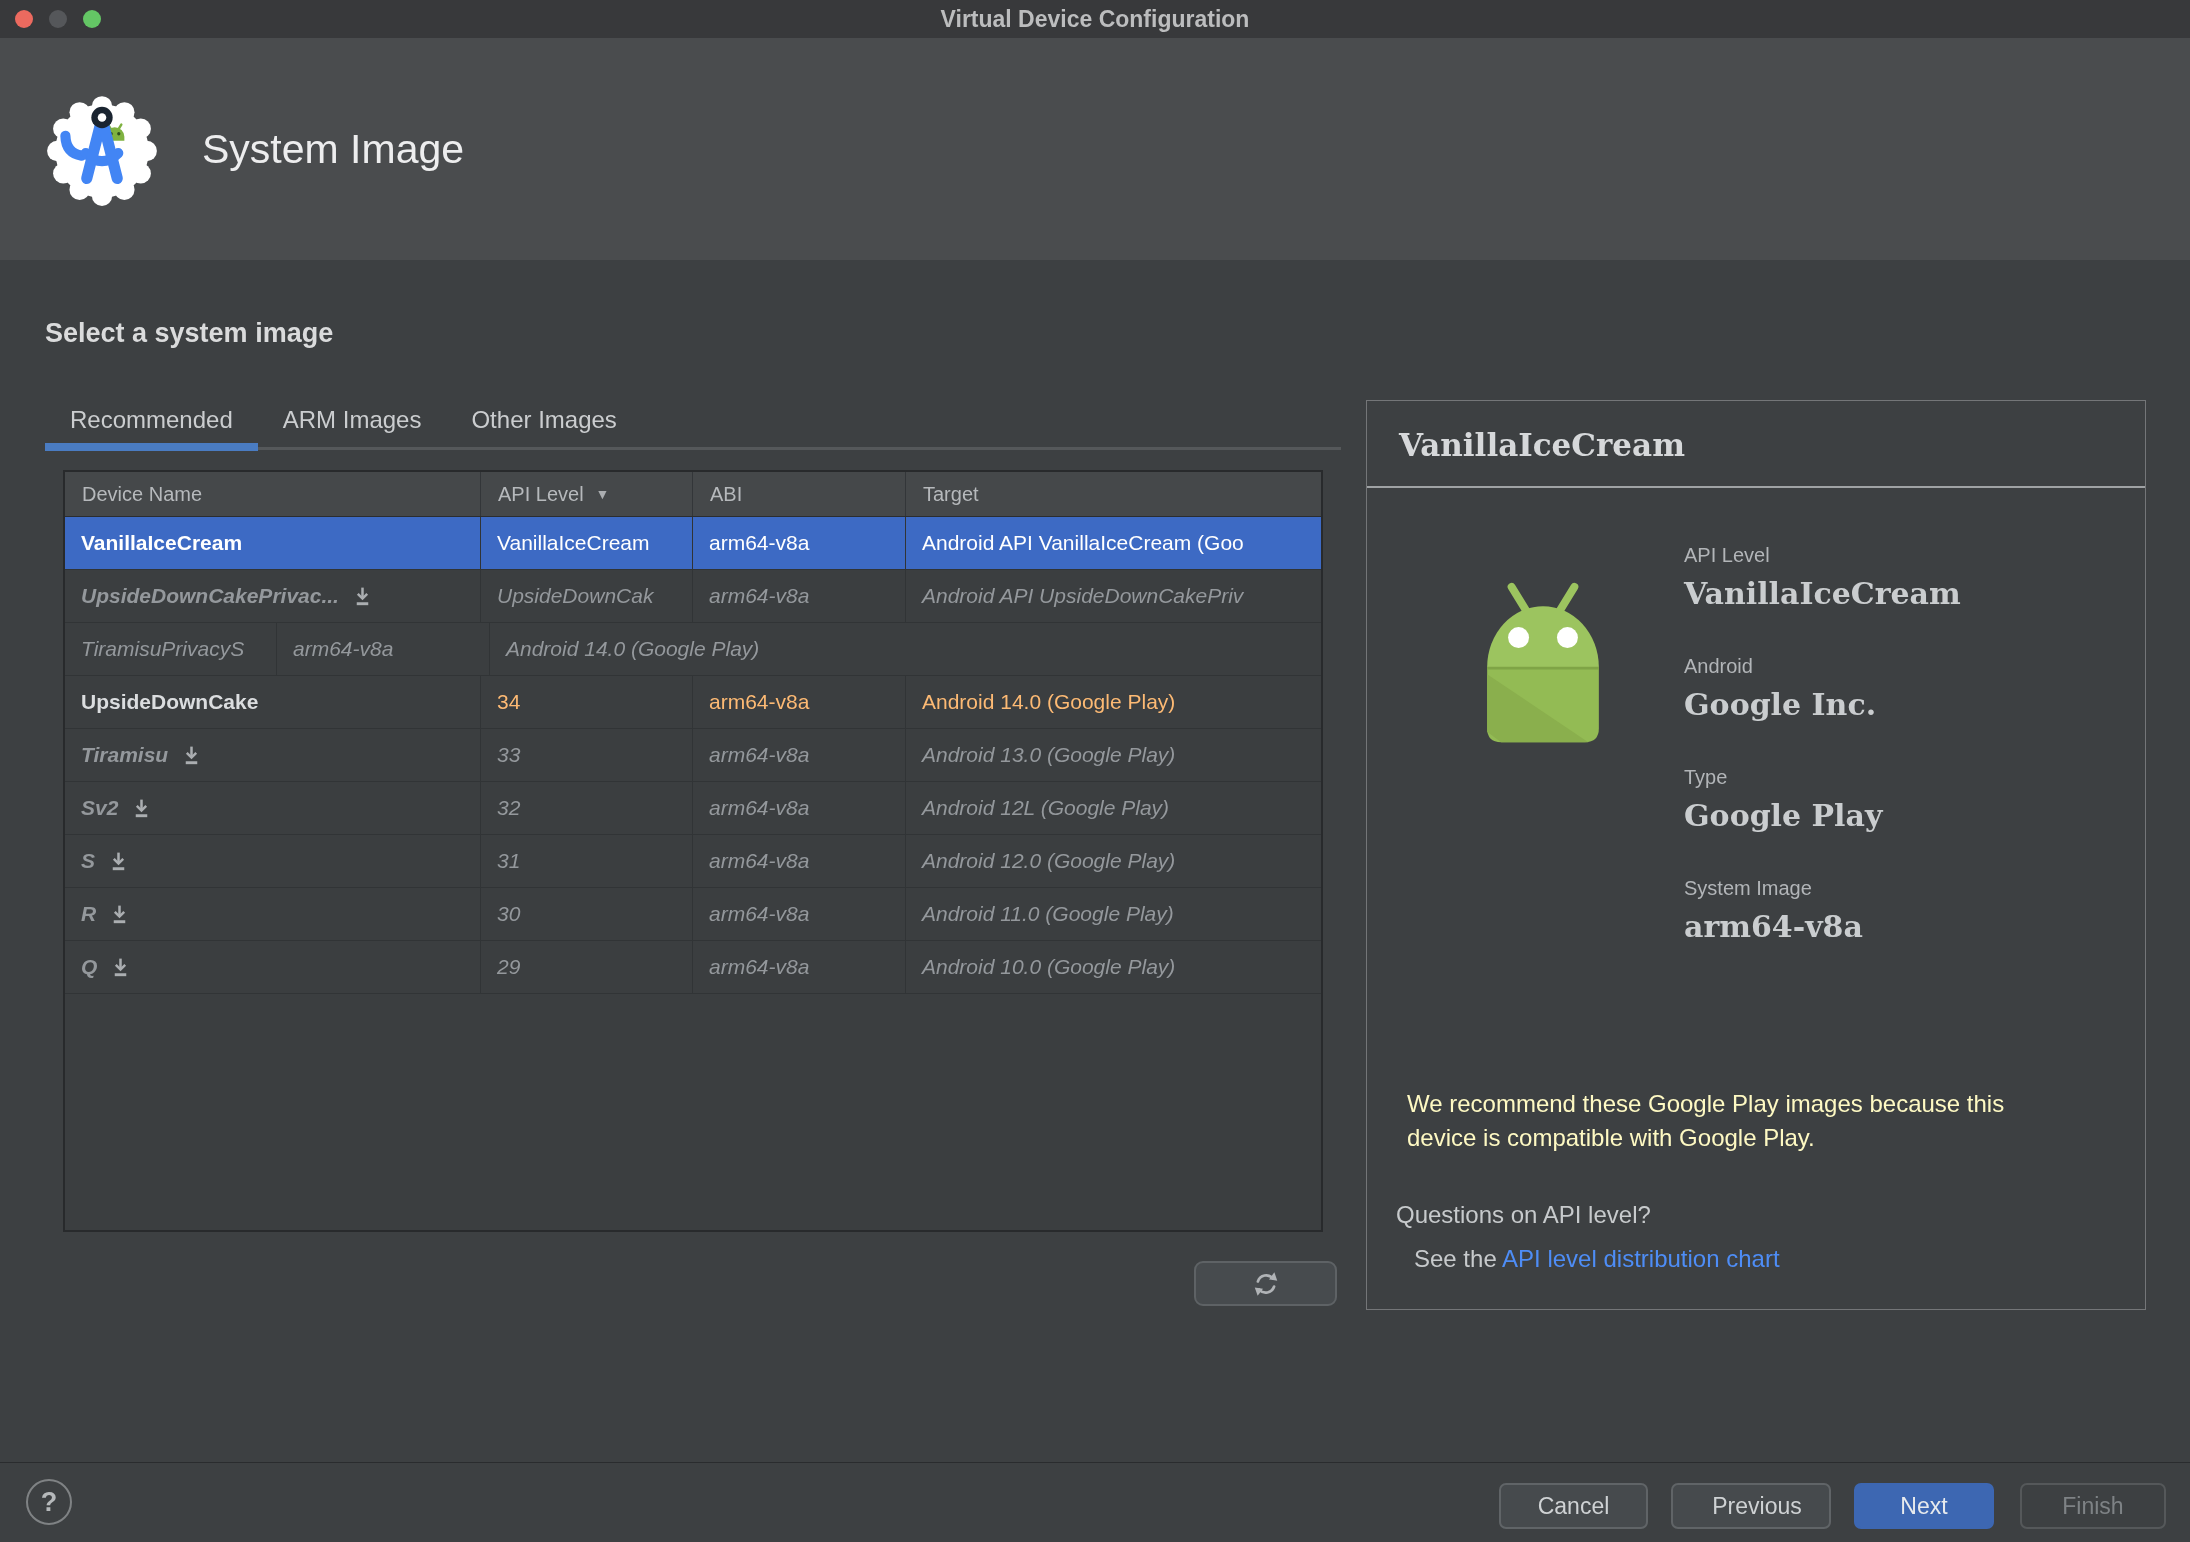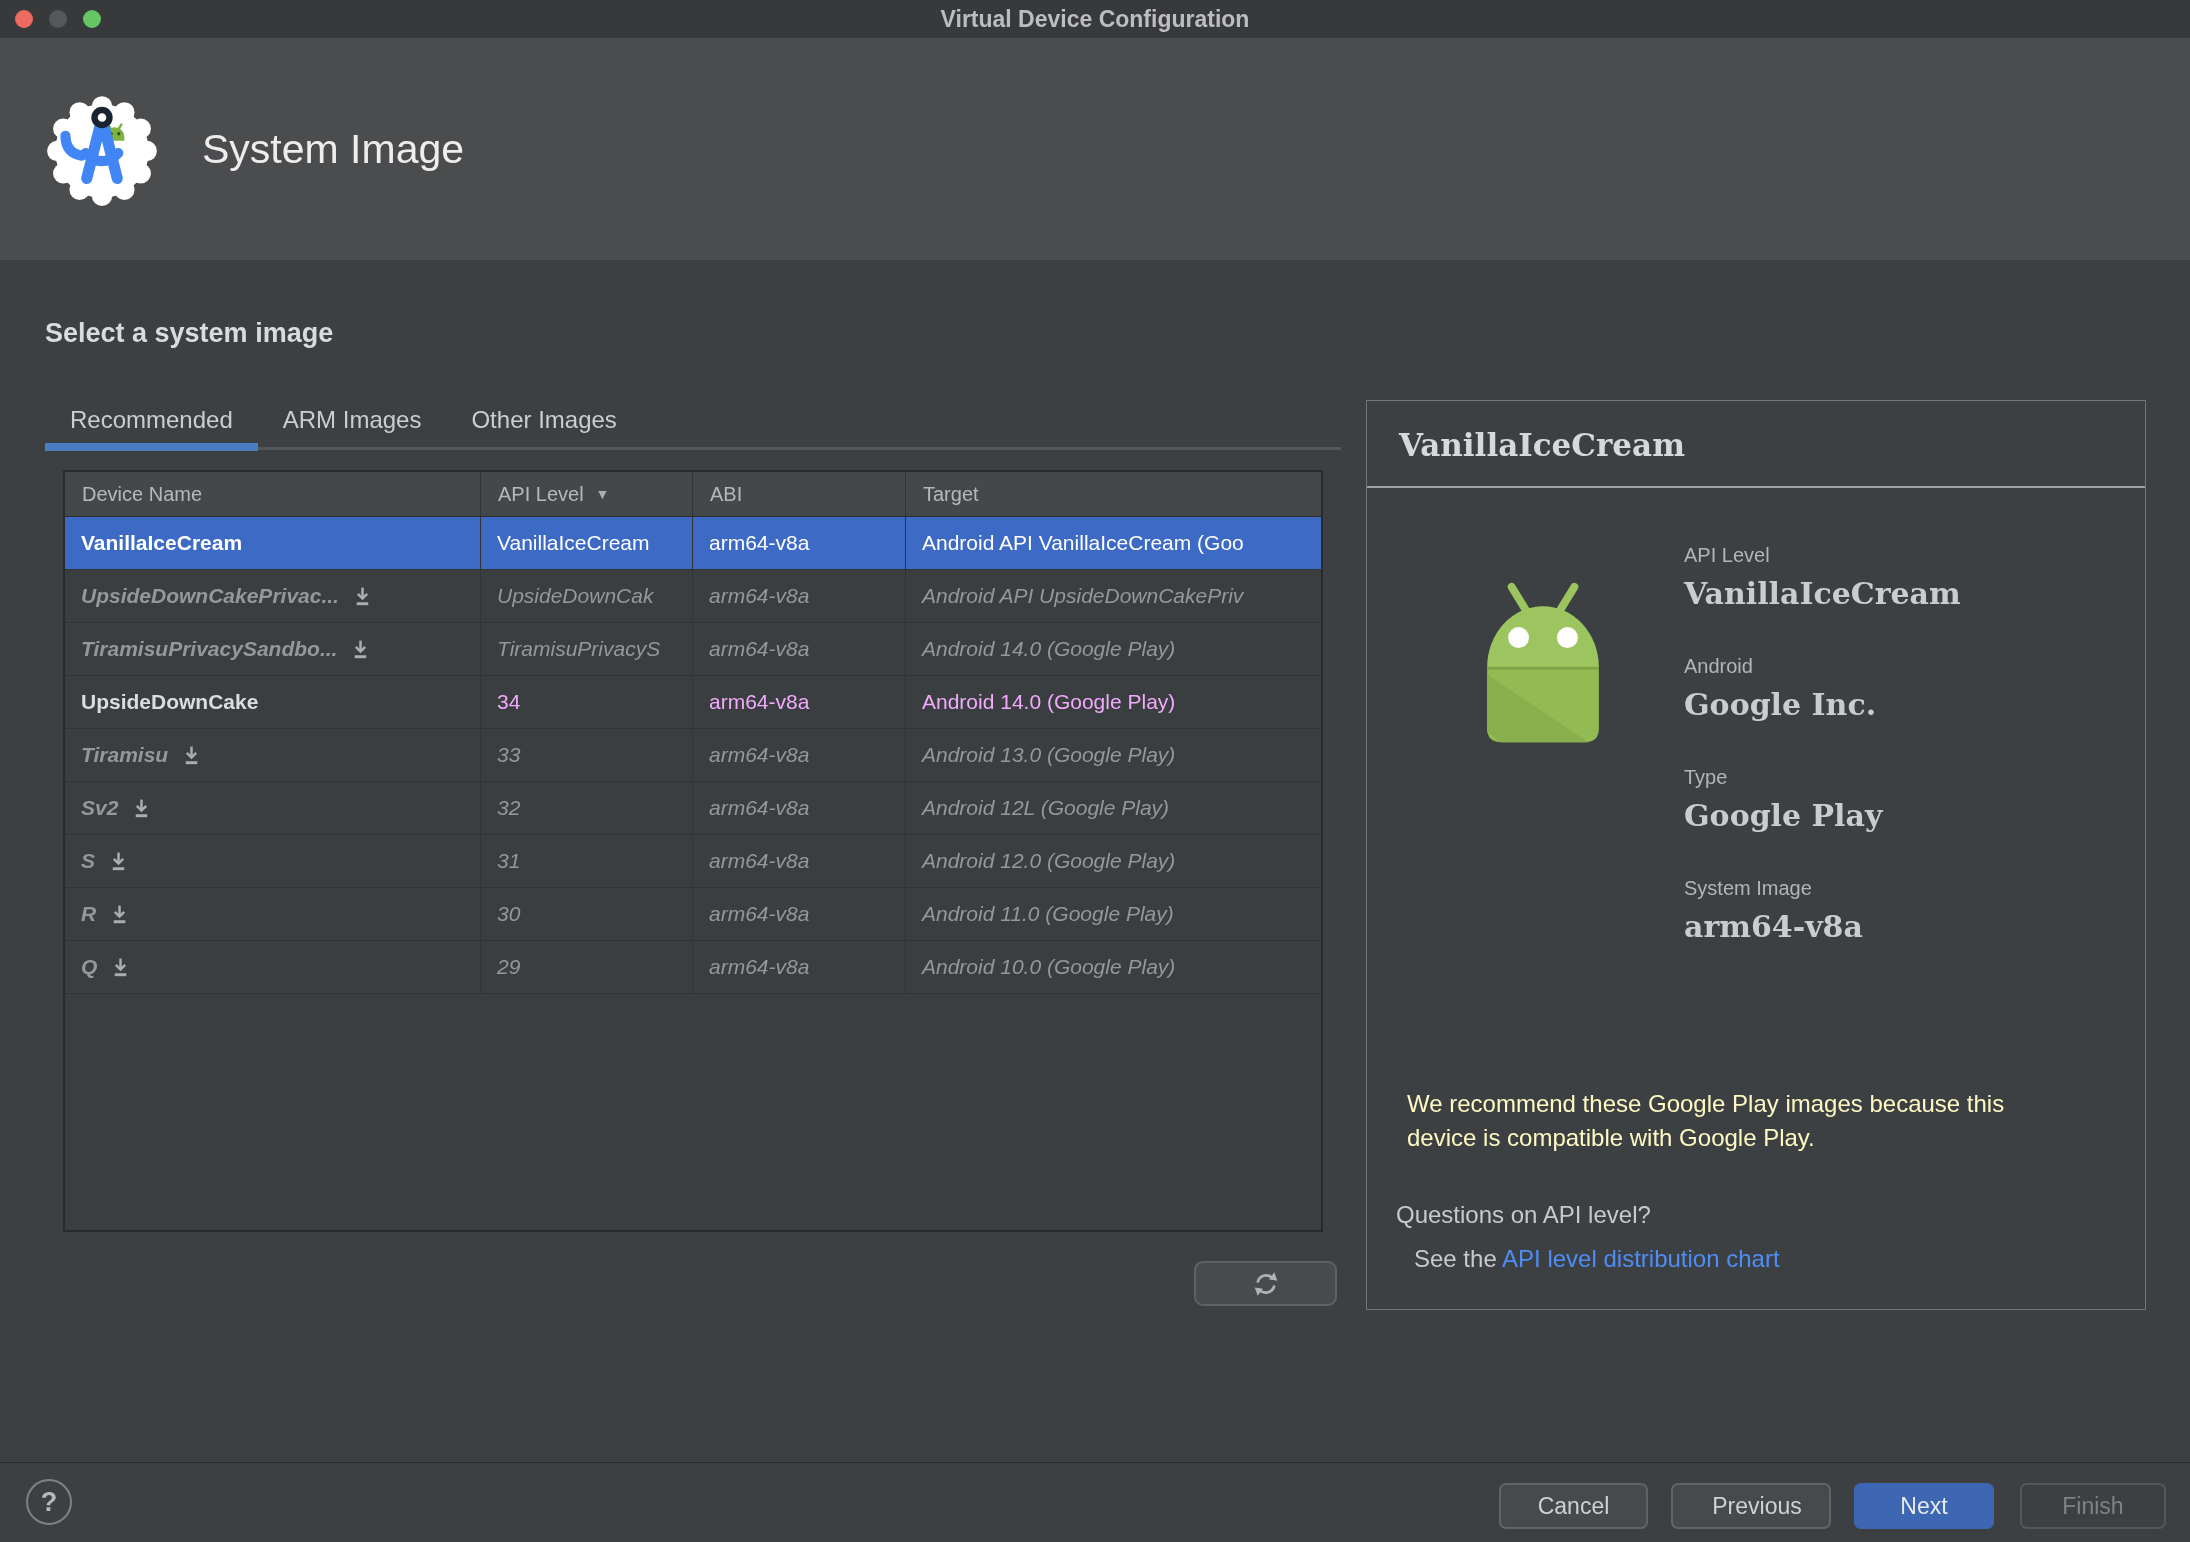--- a/index.html
+++ b/index.html
@@ -35,21 +35,21 @@
   
   .table{position:absolute;left:63px;top:470px;width:1260px;height:762px;background:#3B3E40;
     border:2px solid #282A2C;box-sizing:border-box;}
   .thead{display:flex;height:44px;background:#45484A;border-bottom:1px solid #2B2D2F;}
   .th{box-sizing:border-box;display:flex;align-items:center;padding-left:17px;
     font-size:20px;color:#B6B9BC;border-right:1px solid #333639;}
   .sort-arrow{font-size:14px;color:#ABAEB1;margin-left:12px;}
   .c0{width:416px;}.c1{width:212px;}.c2{width:213px;}.c3{flex:1;border-right:none !important;}
   .tr{display:flex;height:52px;border-bottom:1px solid #313436;}
   .td{box-sizing:border-box;display:flex;align-items:center;padding-left:16px;
-    font-size:21px;color:#f0abfc;white-space:nowrap;overflow:hidden;border-right:1px solid #313436;}
+    font-size:21px;color:#fdba74;white-space:nowrap;overflow:hidden;border-right:1px solid #313436;}
   .td.name{font-weight:bold;}
   .tr.remote .td{color:#94989C;font-style:italic;}
   .tr.installed .td.name{color:#DBDDDF;}
   .tr.selected{background:#3D6AC4;}
   .tr.selected .td{color:#FFFFFF;font-style:normal;}
   .dl-icon{margin-left:13px;flex:0 0 auto;color:#ABAEB1;}
 
   
   .refresh-btn{position:absolute;left:1194px;top:1261px;width:143px;height:45px;
     background:#474B4E;border:2px solid #5E6265;border-radius:9px;box-sizing:border-box;
@@ -178,30 +178,20 @@
           <polyline points="5.5,8.5 10 13 14.5,8.5"></polyline>
         </g>
         <rect x="4.5" y="16.5" width="11" height="2.8" fill="currentColor"></rect>
       </svg>
     </div>
     <div class="td c1">UpsideDownCak</div>
     <div class="td c2">arm64-v8a</div>
     <div class="td c3">Android API UpsideDownCakePriv</div>
   </div>
         <div class="tr remote">
-    <div class="td name c0">
-            <span>TiramisuPrivacySandbo...</span>
-      <svg class="dl-icon" width="21" height="23" viewBox="0 0 20 22">
-        <g stroke="currentColor" fill="none" stroke-width="2.4">
-          <line x1="10" y1="2.5" x2="10" y2="12"></line>
-          <polyline points="5.5,8.5 10 13 14.5,8.5"></polyline>
-        </g>
-        <rect x="4.5" y="16.5" width="11" height="2.8" fill="currentColor"></rect>
-      </svg>
-    </div>
     <div class="td c1">TiramisuPrivacyS</div>
     <div class="td c2">arm64-v8a</div>
     <div class="td c3">Android 14.0 (Google Play)</div>
   </div>
         <div class="tr installed">
     <div class="td name c0">
             <span>UpsideDownCake</span>
 
     </div>
     <div class="td c1">34</div>

